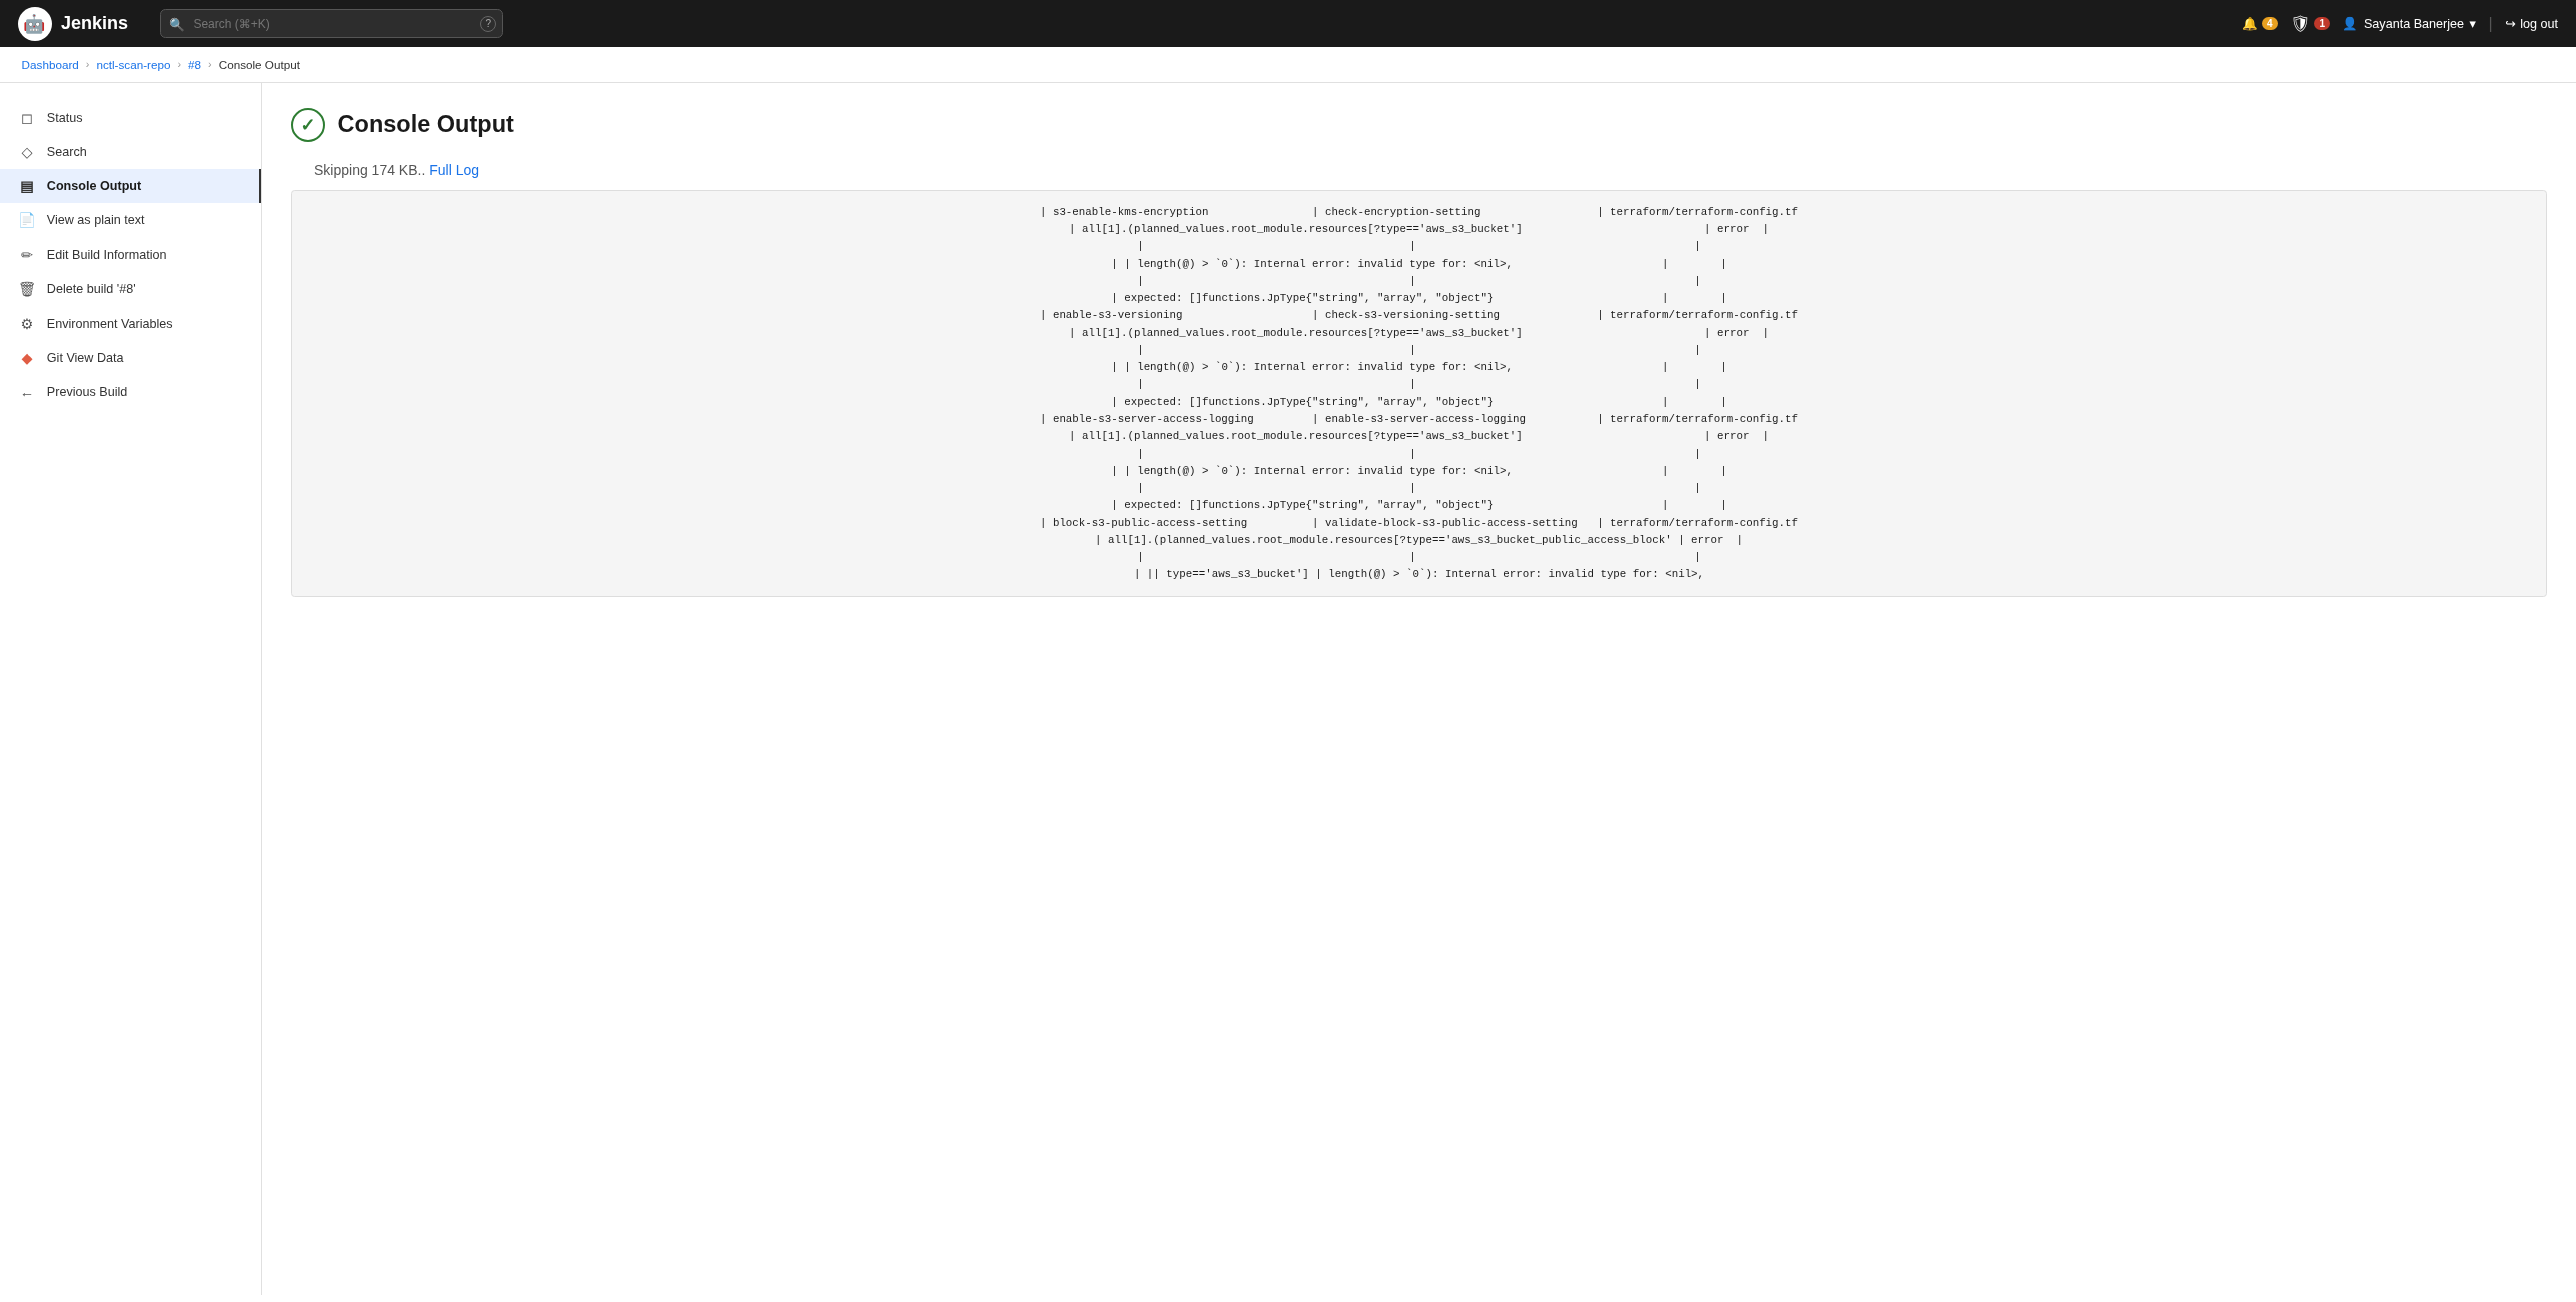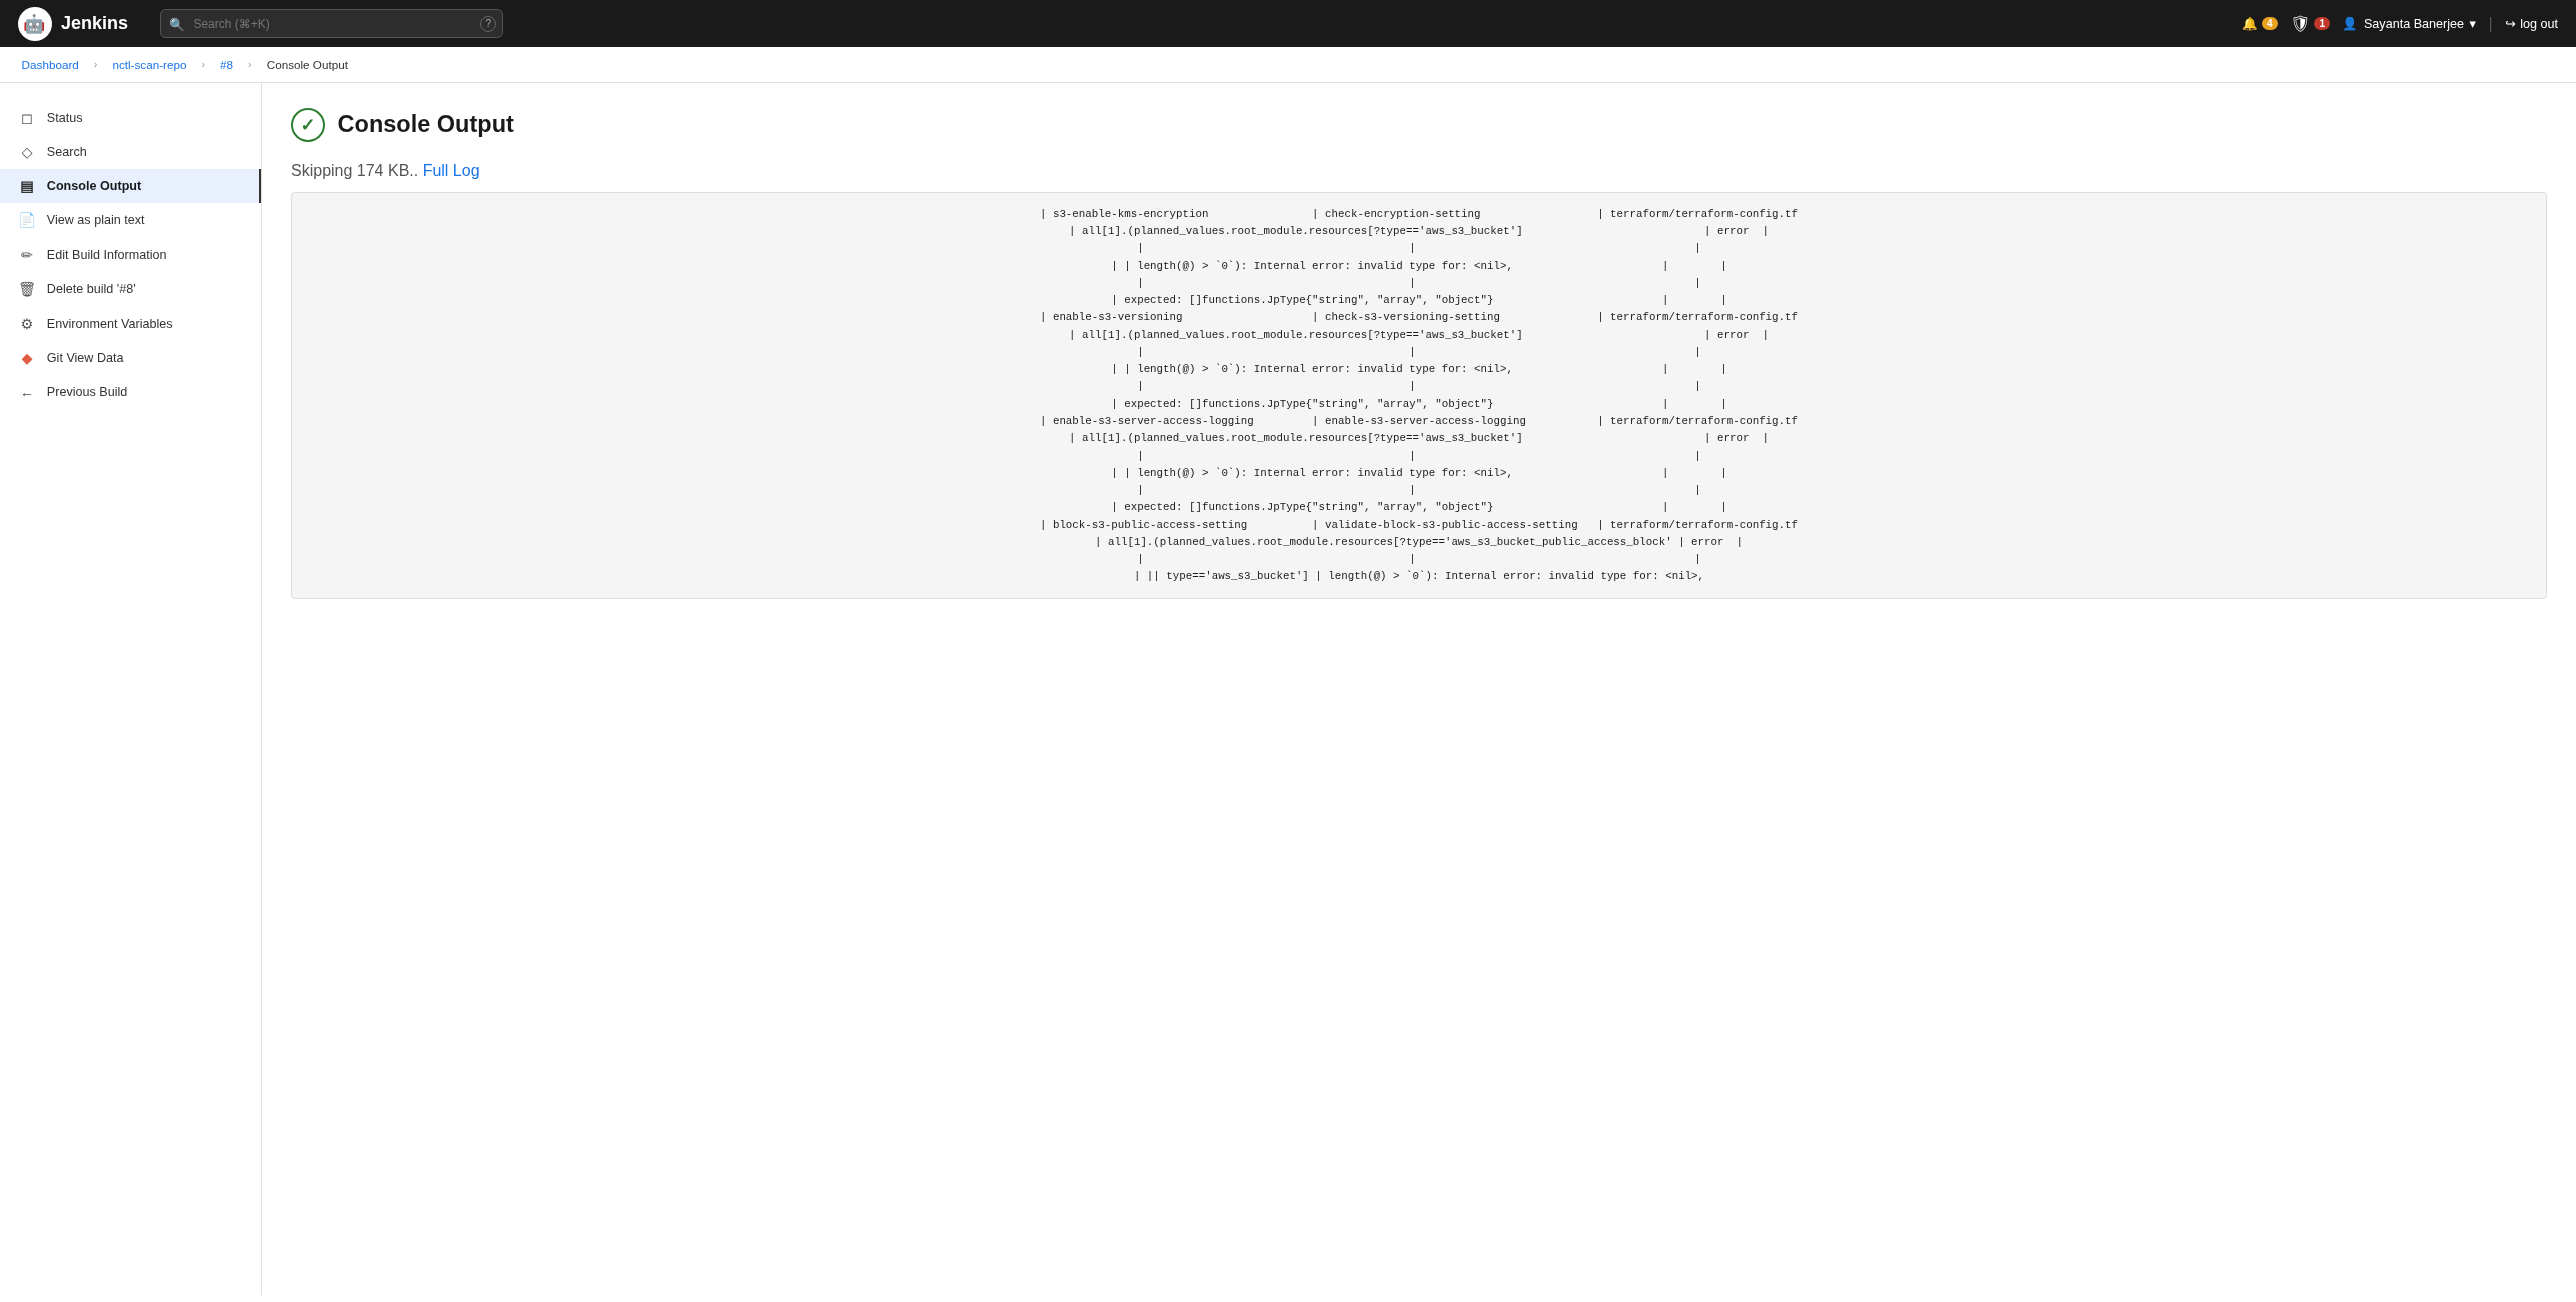--- a/index.html
+++ b/index.html
@@ -121,21 +121,21 @@
     .separator { color: #555; font-size: 16px; }
 
     
     .breadcrumb {
       display: flex;
       align-items: flex-start;
       padding: 10.8px 21.6px;
       font-size: 11.7px;
       color: #333;
       border-bottom: 0.9px solid #e0e0e0;
-      gap: 15px;
+      gap: 7px;
     }
     .breadcrumb a { color: #1a73e8; text-decoration: none; }
     .breadcrumb-sep { color: #999; font-size: 10.8px; }
     .breadcrumb-current { color: #333; }
 
     
     .main-layout {
       display: flex;
       min-height: calc(100vh - 90px);
     }
@@ -197,23 +197,24 @@
       font-size: 18px;
       font-weight: bold;
       flex-shrink: 0;
     }
     .page-title {
       font-size: 23.5px;
       font-weight: bold;
       color: #1a1a1a;
     }
     .log-notice {
-      font-size: 16px;
+      font-size: 14px;
       color: #555;
       margin-bottom: 12.6px;
+      margin-left: 23px;
     }
     .log-notice a {
       color: #1a73e8;
       text-decoration: none;
     }
 
     
     .console-output {
       background: #f5f5f5;
       border: 0.9px solid #ddd;

